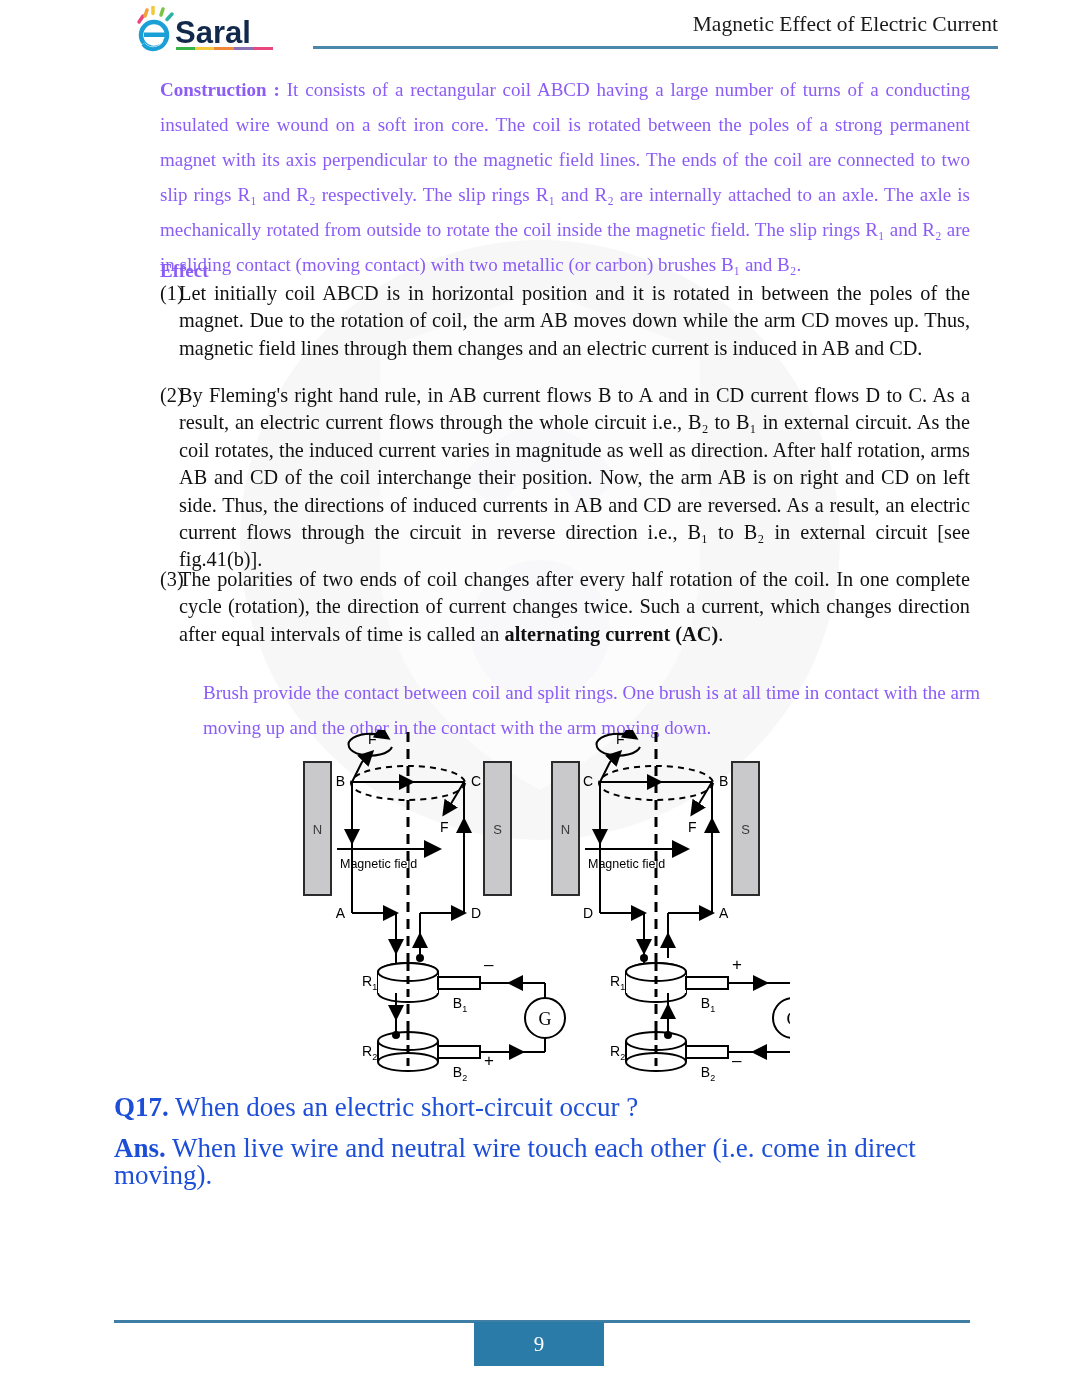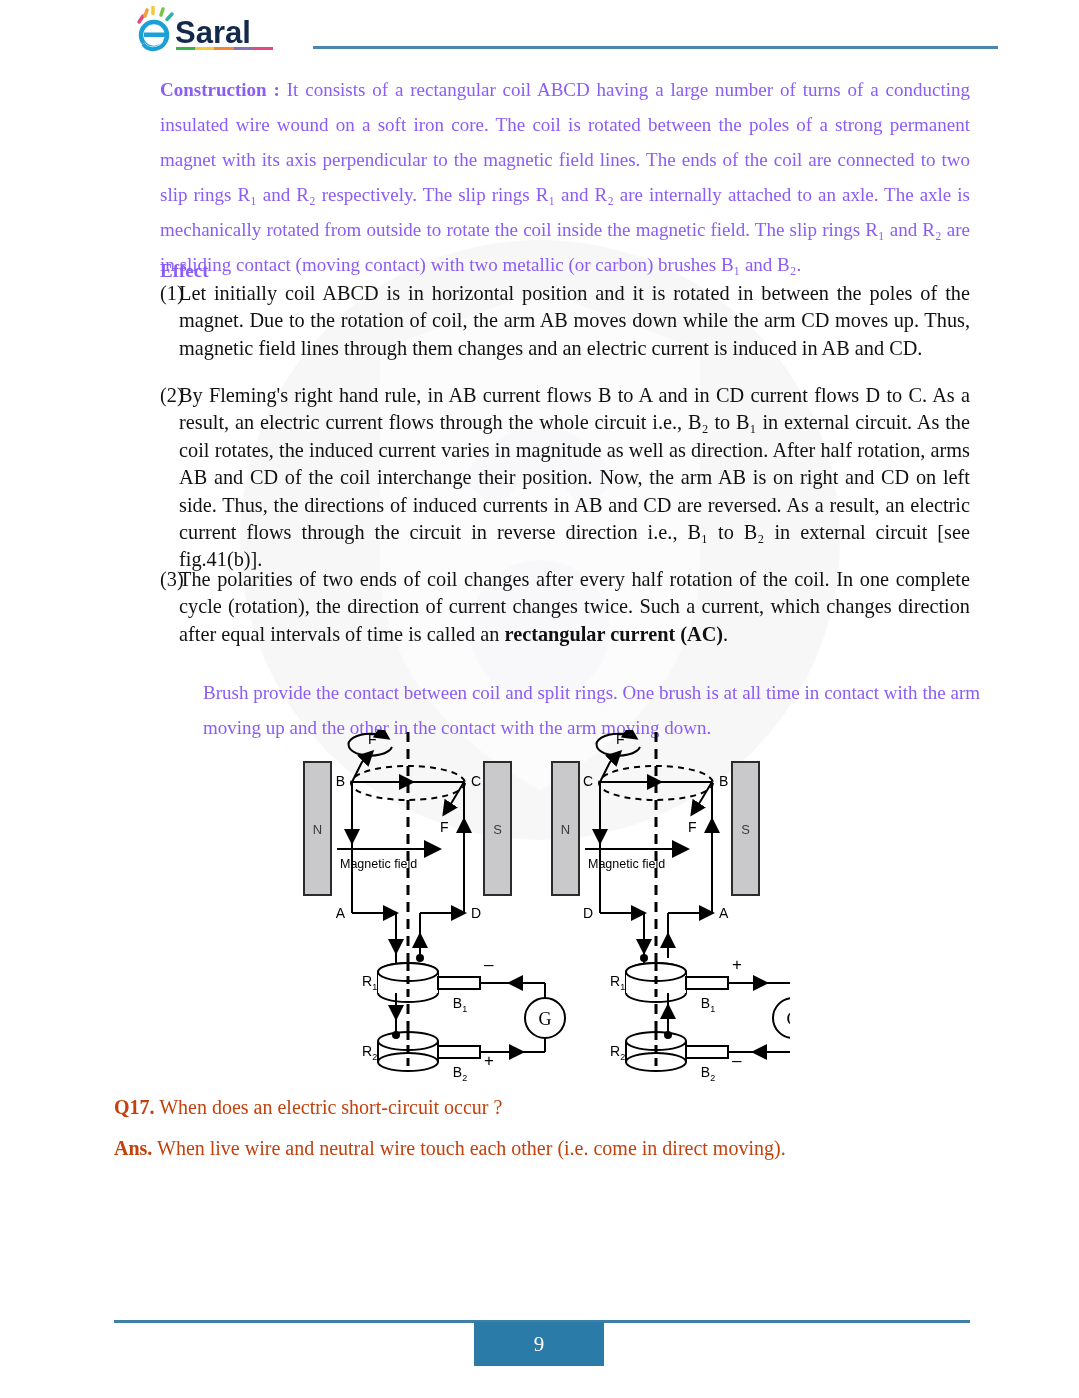--- a/index.html
+++ b/index.html
@@ -113,23 +113,23 @@
     left: 300px;
     top: 730px;
     width: 490px;
     height: 355px;
     z-index: 2;
   }
 
   
   .qa {
     position: absolute;
-    font-size: 20px;
+    font-size: 27px;
     line-height: 27px;
-    color: #c2410c;
+    color: #1d4ed8;
     z-index: 2;
   }
   .qa .lbl { font-weight: bold; }
   #qa-q { left: 114px; top: 1094px; width: 860px; }
   #qa-a { left: 114px; top: 1135px; width: 860px; }
 
   
   .footer-rule {
     position: absolute;
     left: 114px;
@@ -193,20 +193,21 @@
 
     <g>
       <rect x="88" y="82" width="38" height="6" fill="#37b34a"></rect>
       <rect x="126" y="82" width="38" height="6" fill="#f2c93c"></rect>
       <rect x="164" y="82" width="40" height="6" fill="#f0883c"></rect>
       <rect x="204" y="82" width="38" height="6" fill="#8c6fb0"></rect>
       <rect x="242" y="82" width="40" height="6" fill="#e8467c"></rect>
     </g>
   </svg>
 
+  <div class="header-title">Magnetic Effect of Electric Current</div>
   <div class="header-rule"></div>
 </div>
 
 <div class="content">
 
   <div class="para" id="p-construction">
     <span class="b">Construction :</span><span> It consists of a rectangular coil ABCD having a large number of turns of a conducting insulated wire wound on a soft iron core. The coil is rotated between the poles of a strong permanent magnet with its axis perpendicular to the magnetic field lines. The ends of the coil are connected to two slip rings R₁ and R₂ respectively. The slip rings R₁ and R₂ are internally attached to an axle. The axle is mechanically rotated from outside to rotate the coil inside the magnetic field. The slip rings R₁ and R₂ are in sliding contact (moving contact) with two metallic (or carbon) brushes B₁ and B₂.</span>
   </div>
 
   <div class="para" id="p-working">Effect</div>
@@ -216,21 +217,21 @@
     <span class="txt">Let initially coil ABCD is in horizontal position and it is rotated in between the poles of the magnet. Due to the rotation of coil, the arm AB moves down while the arm CD moves up. Thus, magnetic field lines through them changes and an electric current is induced in AB and CD.</span>
   </div>
 
   <div class="listitem" id="li-2">
     <span class="num">(2)</span>
     <span class="txt">By Fleming's right hand rule, in AB current flows B to A and in CD current flows D to C. As a result, an electric current flows through the whole circuit i.e., B₂ to B₁ in external circuit. As the coil rotates, the induced current varies in magnitude as well as direction. After half rotation, arms AB and CD of the coil interchange their position. Now, the arm AB is on right and CD on left side. Thus, the directions of induced currents in AB and CD are reversed. As a result, an electric current  flows through the circuit in reverse direction i.e., B₁ to B₂ in external circuit [see fig.41(b)].</span>
   </div>
 
   <div class="listitem" id="li-3">
     <span class="num">(3)</span>
-    <span class="txt"><span>The polarities of two ends of coil changes after every half rotation of the coil. In one complete cycle (rotation), the direction of current changes twice. Such a current, which changes direction after equal intervals of time is called an </span><span class="b">rectangular current (AC)</span><span>.</span></span>
+    <span class="txt"><span>The polarities of two ends of coil changes after every half rotation of the coil. In one complete cycle (rotation), the direction of current changes twice. Such a current, which changes direction after equal intervals of time is called an </span><span class="b">alternating current (AC)</span><span>.</span></span>
   </div>
 
   <div class="para" id="p-brush">Brush provide the contact between coil and split rings. One brush is at all time in contact with the arm moving up and the other in the contact with the arm moving down.</div>
 </div>
 
 <svg class="figure" viewBox="0 0 490 355">
   <defs>
     <marker id="ah" markerWidth="9" markerHeight="9" refX="7" refY="4.5" orient="auto">
       <path d="M0,0 L9,4.5 L0,9 z" fill="#000"></path>
     </marker>

